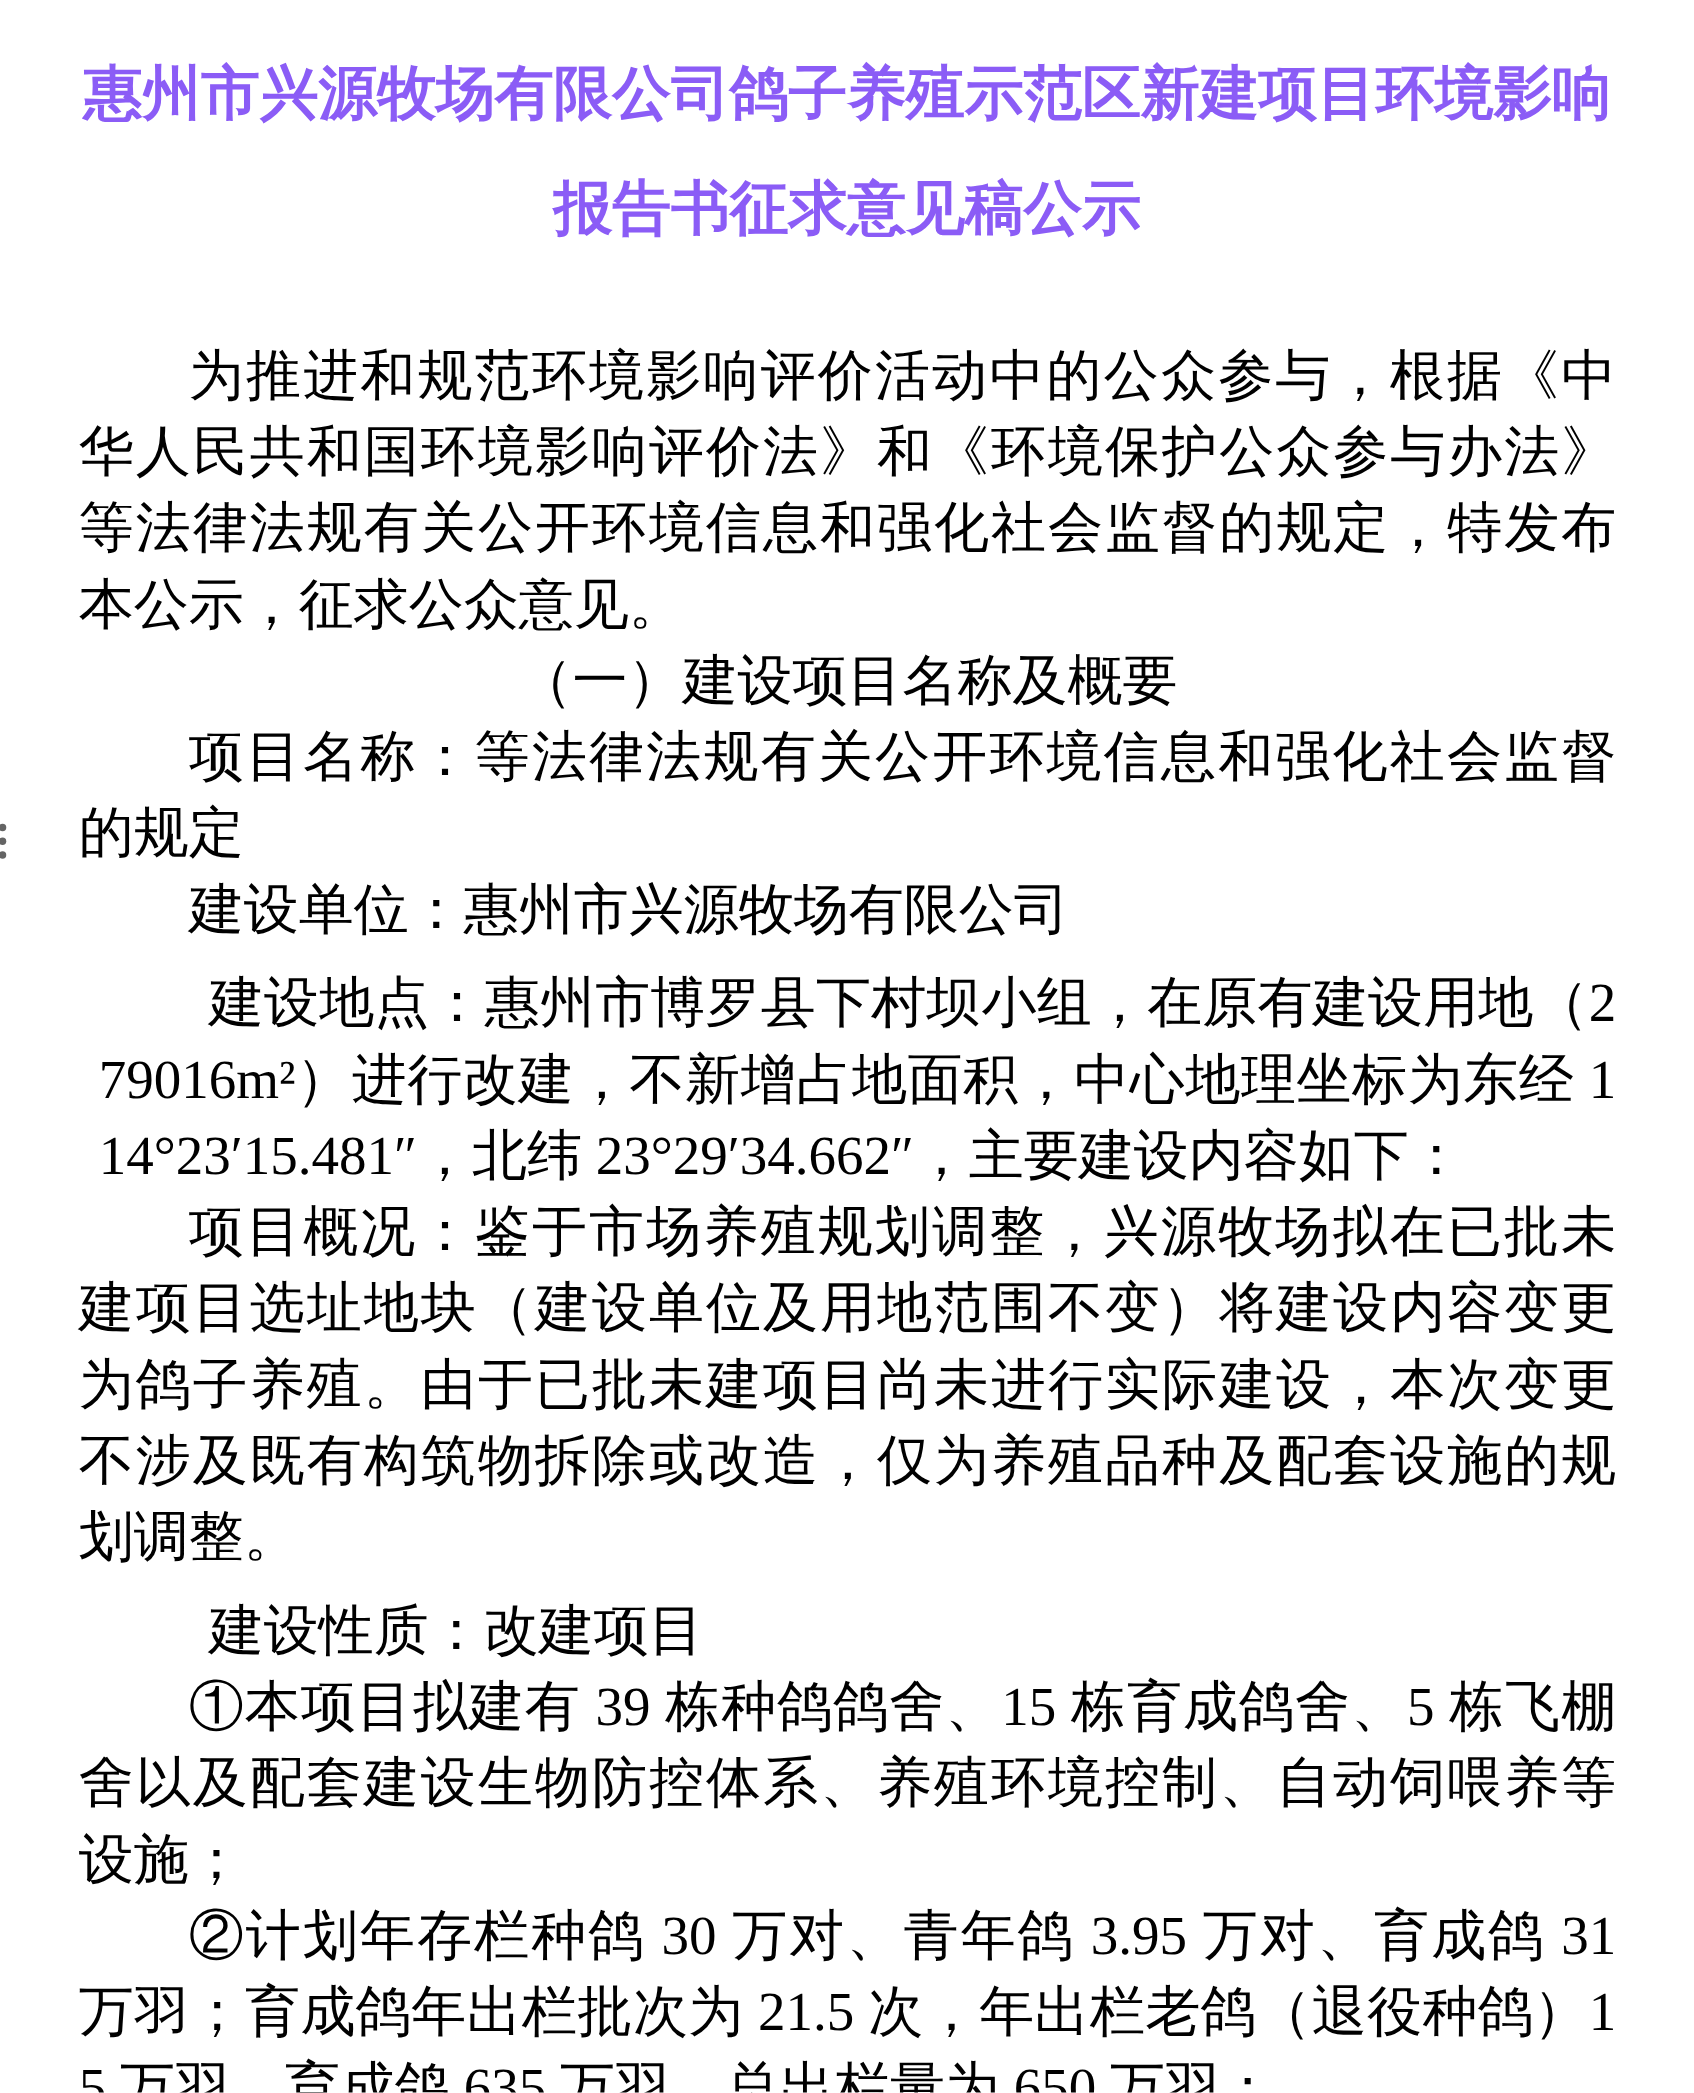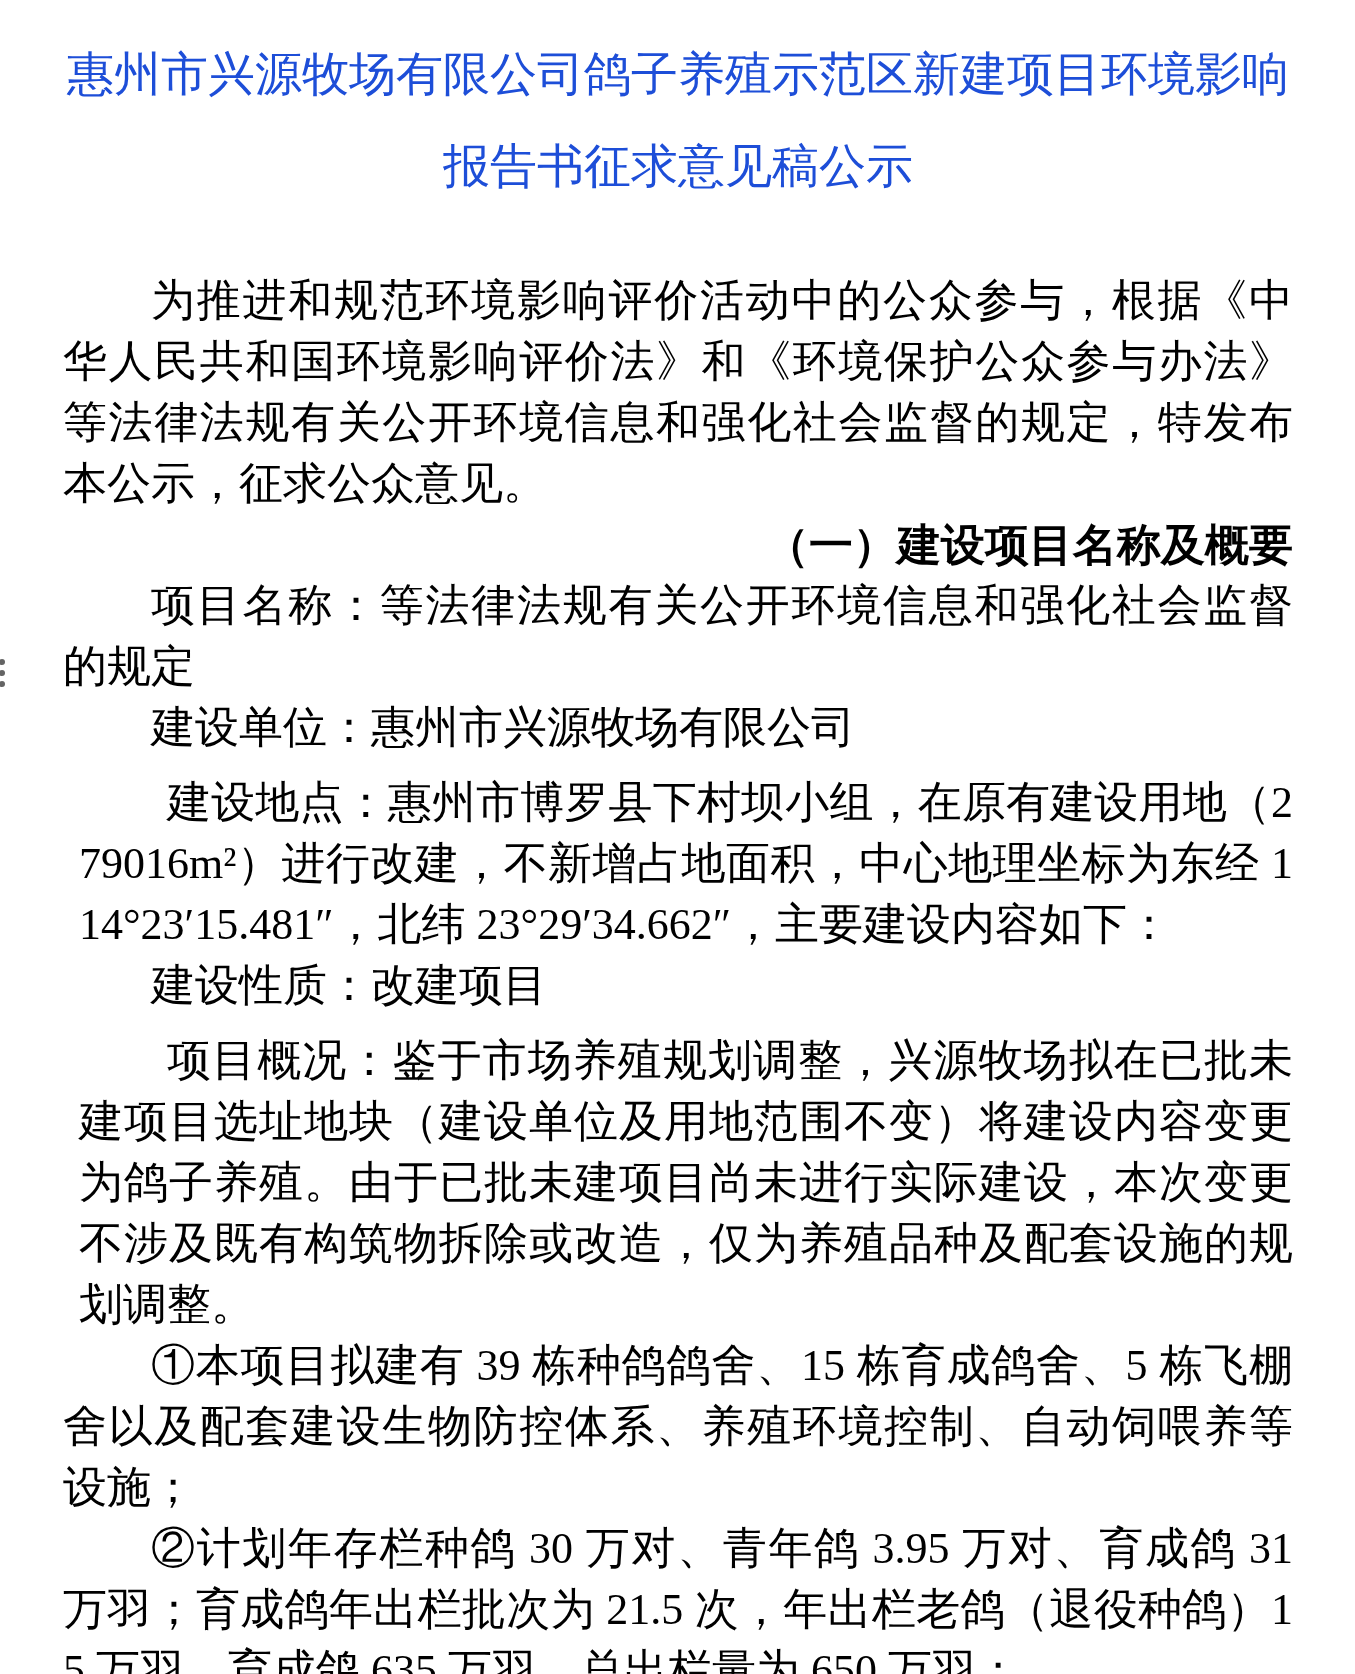--- a/index.html
+++ b/index.html
@@ -16,44 +16,44 @@
     position: relative;
     box-sizing: border-box;
     width: 1355px;
     height: 1674px;
     padding: 28px 62px 0 63px;
     background: #ffffff;
     color: #000000;
   }
   .doc-title {
     font-family: "Liberation Sans", "DejaVu Sans", sans-serif;
-    font-weight: normal;
+    font-weight: bold;
     font-size: 47px;
     line-height: 92px;
     text-align: center;
-    color: #1d4ed8;
+    color: #8b5cf6;
     margin: 0 0 58px 0;
   }
   .doc-body p {
     font-family: "Liberation Serif", "DejaVu Serif", serif;
     font-size: 44px;
     line-height: 61px;
     margin: 0;
     color: #000000;
     text-align: justify;
     word-break: break-all;
   }
   .doc-body p.body {
     text-indent: 2em;
   }
   .doc-body p.heading {
     font-family: "Liberation Sans", "DejaVu Sans", sans-serif;
-    font-weight: bold;
+    font-weight: normal;
     text-indent: 0;
-    text-align: right;
+    text-align: center;
   }
   
   .doc-body p:nth-child(5),
   .doc-body p:nth-child(7) {
     margin-top: 14px;
     margin-left: 16px;
   }
   .margin-marker {
     position: absolute;
     left: 0px;
@@ -85,19 +85,19 @@
   </div>
 
   <h1 class="doc-title">惠州市兴源牧场有限公司鸽子养殖示范区新建项目环境影响报告书征求意见稿公示</h1>
 
   <div class="doc-body" id="doc-body">
       <p class="body">为推进和规范环境影响评价活动中的公众参与，根据《中华人民共和国环境影响评价法》和《环境保护公众参与办法》等法律法规有关公开环境信息和强化社会监督的规定，特发布本公示，征求公众意见。</p>
       <p class="heading">（一）建设项目名称及概要</p>
       <p class="body">项目名称：等法律法规有关公开环境信息和强化社会监督的规定</p>
       <p class="body">建设单位：惠州市兴源牧场有限公司</p>
       <p class="body">建设地点：惠州市博罗县下村坝小组，在原有建设用地（279016m²）进行改建，不新增占地面积，中心地理坐标为东经 114°23′15.481″，北纬 23°29′34.662″，主要建设内容如下：</p>
+      <p class="body">项目概况：鉴于市场养殖规划调整，兴源牧场拟在已批未建项目选址地块（建设单位及用地范围不变）将建设内容变更为鸽子养殖。由于已批未建项目尚未进行实际建设，本次变更不涉及既有构筑物拆除或改造，仅为养殖品种及配套设施的规划调整。</p>
       <p class="body">建设性质：改建项目</p>
-      <p class="body">项目概况：鉴于市场养殖规划调整，兴源牧场拟在已批未建项目选址地块（建设单位及用地范围不变）将建设内容变更为鸽子养殖。由于已批未建项目尚未进行实际建设，本次变更不涉及既有构筑物拆除或改造，仅为养殖品种及配套设施的规划调整。</p>
       <p class="body">①本项目拟建有 39 栋种鸽鸽舍、15 栋育成鸽舍、5 栋飞棚舍以及配套建设生物防控体系、养殖环境控制、自动饲喂养等设施；</p>
       <p class="body">②计划年存栏种鸽 30 万对、青年鸽 3.95 万对、育成鸽 31 万羽；育成鸽年出栏批次为 21.5 次，年出栏老鸽（退役种鸽）15 万羽、育成鸽 635 万羽，总出栏量为 650 万羽；</p>
     </div>
 
 </div>
 
 </body></html>

